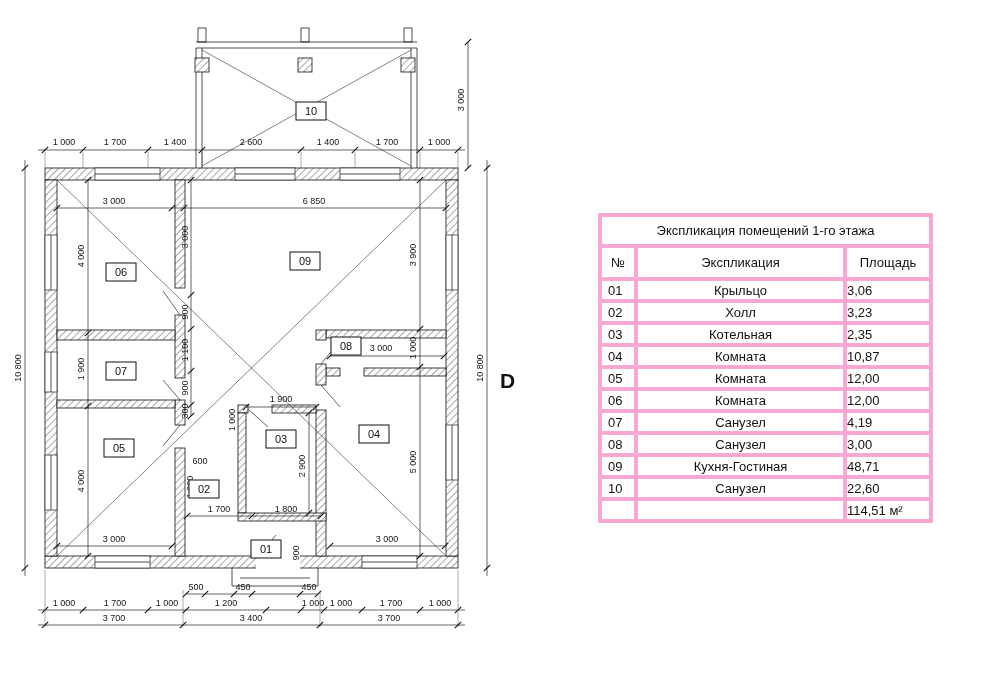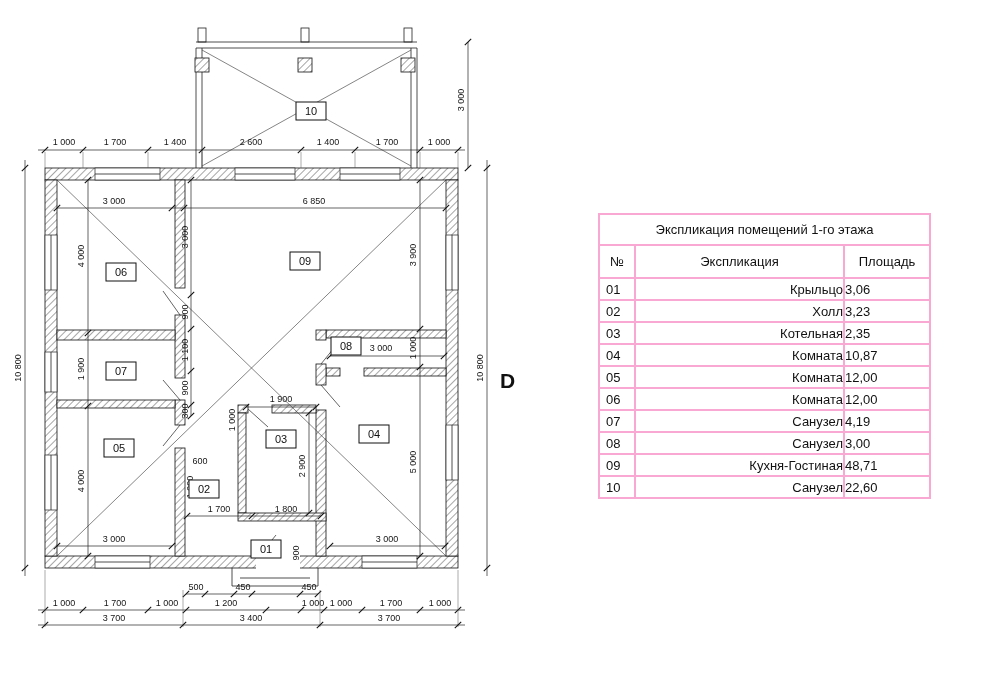--- a/index.html
+++ b/index.html
@@ -26,26 +26,26 @@
   .win { fill:#fff; stroke:#222; stroke-width:0.7; }
   .rbox{ fill:#fff; stroke:#111; stroke-width:1; }
   .door{ stroke:#222; stroke-width:0.7; fill:none; }
 
   
   .exp-table {
     position:absolute; left:598px; top:213px; width:331px;
     border-collapse:collapse; font-size:13px; color:#111;
     table-layout:fixed; background:#fff;
   }
-  .exp-table td, .exp-table th { border:2px solid #f9a8d4; font-weight:normal; overflow:hidden; white-space:nowrap;margin-top:40px; }
+  .exp-table td, .exp-table th { border:4px solid #f9a8d4; font-weight:normal; overflow:hidden; white-space:nowrap;margin-top:40px; }
   .tbl-title-cell { height:31px; text-align:center; }
   .tbl-head th { height:33px; text-align:center; }
   .exp-table tbody td { height:22px; }
   .c-num  { text-align:left; padding-left:6px; }
-  .c-name { text-align:right; }
+  .c-name { text-align:center; }
   .c-area { text-align:left; }
   .tbl-total td { height:23px; }
 </style>
 </head>
 <body>
 
 <div class="page">
 
   <svg class="plan-svg" width="560" height="674" viewBox="0 0 560 674">
     <defs>
@@ -449,16 +449,21 @@
       <tr>
           <td class="c-num">09</td>
           <td class="c-name">Кухня-Гостиная</td>
           <td class="c-area">48,71</td>
         </tr>
       <tr>
           <td class="c-num">10</td>
           <td class="c-name">Санузел</td>
           <td class="c-area">22,60</td>
         </tr>
+      <tr class="tbl-total">
+        <td class="c-num"></td>
+        <td class="c-name"></td>
+        <td class="c-area">114,51 м²</td>
+      </tr>
     </tbody>
   </table>
 
 </div>
 
 </body></html>

